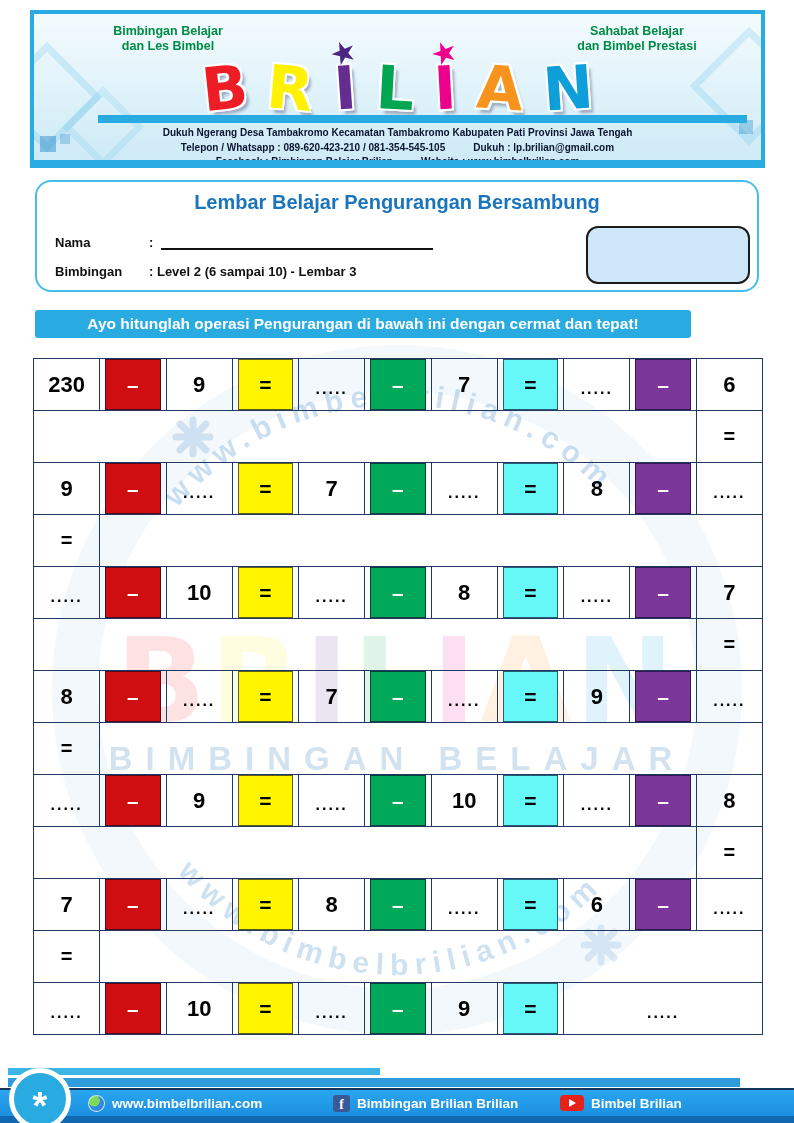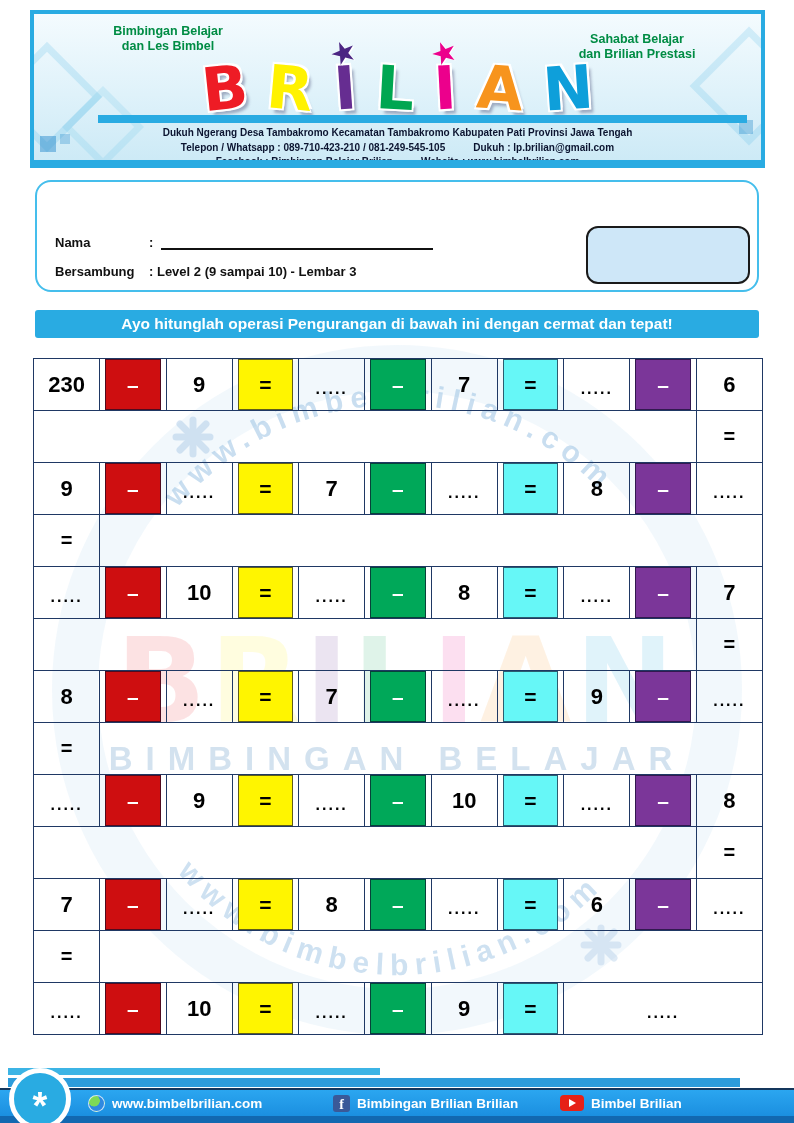--- a/index.html
+++ b/index.html
@@ -17,21 +17,21 @@
   .dd1 { width:78px; height:78px; left:-26px; top:44px; }
   .dd2 { width:58px; height:58px; left:40px; top:84px; border-color:rgba(41,171,226,.12); }
   .dd3 { width:84px; height:84px; right:-30px; top:30px; }
   .deco-sq { position:absolute; background:rgba(31,134,201,.45); }
   .ds1 { width:16px; height:16px; left:6px; bottom:8px; }
   .ds2 { width:10px; height:10px; left:26px; bottom:16px; background:rgba(31,134,201,.3); }
   .ds3 { width:14px; height:14px; right:8px; bottom:26px; background:rgba(31,134,201,.35); }
   .tagline { position:absolute; top:10px; width:200px; text-align:center;
     color:#008C44; font-weight:bold; font-size:12.5px; line-height:15px; }
   .tagline.left { left:34px; }
-  .tagline.right { right:24px;margin-top:8px; }
+  .tagline.right { right:24px; }
   .logo-row { position:absolute; top:8px; left:0; right:0; height:96px;
     display:flex; justify-content:center; align-items:flex-end; gap:20px; }
   .logo-letter { position:relative; font-family:"DejaVu Sans", sans-serif; font-weight:bold;
     font-size:60px; line-height:1;
     text-shadow:-2px -2px 0 #fff, 2px -2px 0 #fff, -2px 2px 0 #fff, 2px 2px 0 #fff, 4px 5px 3px rgba(40,40,90,.35); }
   .logo-letter.l0 { transform:rotate(-6deg); }
   .logo-letter.l1 { transform:rotate(5deg); }
   .logo-letter.l2 { transform:rotate(-4deg); }
   .logo-letter.l3 { transform:rotate(3deg); }
   .logo-letter.l4 { transform:rotate(-3deg); }
@@ -58,21 +58,21 @@
     margin-left:8px; height:15px; }
   .field-value { margin-left:0px; }
   .nilai-badge { position:absolute; left:463px; top:42px; width:90px; height:62px;
     background:#FBE7C2; border:2px solid #1a1a1a; border-radius:14px; z-index:2;
     display:flex; align-items:center; justify-content:center;
     font-size:18px; font-weight:bold; color:#111; }
   .score-box { position:absolute; left:549px; top:44px; width:164px; height:58px;
     background:#CEE7F8; border:2px solid #1a1a1a; border-radius:12px; z-index:1; }
 
   
-  .banner { position:absolute; top:310px; left:35px; width:724px; height:28px;
+  .banner { position:absolute; top:310px; left:35px; width:656px; height:28px;
     background:#29ABE2; border-radius:3px; color:#fff; font-weight:bold;
     font-size:15.5px; text-align:center; line-height:28px; z-index:2; }
 
   
   .watermark { position:absolute; top:340px; left:0; z-index:0; pointer-events:none; }
 
   
   .worksheet-wrap { position:absolute; top:358px; left:33px; width:730px; z-index:1; }
   table.worksheet { width:100%; border-collapse:collapse; table-layout:fixed; }
   table.worksheet td { border:1px solid #1F3864; height:52px; text-align:center;
@@ -129,54 +129,55 @@
     <div class="deco-sq ds1"></div>
     <div class="deco-sq ds2"></div>
     <div class="deco-sq ds3"></div>
 
     <div class="tagline left">
       <div>Bimbingan Belajar</div>
       <div>dan Les Bimbel</div>
     </div>
     <div class="tagline right">
       <div>Sahabat Belajar</div>
-      <div>dan Brilian Prestasi</div>
+      <div>dan Bimbel Prestasi</div>
     </div>
 
     <div class="logo-row">
         <span class="logo-letter l0" style="color: rgb(238, 28, 37);">B</span>
         <span class="logo-letter l1" style="color: rgb(255, 242, 0);">R</span>
         <span class="logo-letter l2" style="color: rgb(102, 45, 145);">I<span class="logo-star" style="color: rgb(75, 37, 131);">★</span></span>
         <span class="logo-letter l3" style="color: rgb(0, 166, 81);">L</span>
         <span class="logo-letter l4" style="color: rgb(236, 0, 140);">I<span class="logo-star" style="color: rgb(236, 0, 140);">★</span></span>
         <span class="logo-letter l5" style="color: rgb(247, 148, 29);">A</span>
         <span class="logo-letter l6" style="color: rgb(14, 159, 218);">N</span>
       </div>
     <div class="logo-bar"></div>
 
     <div class="contact">
       <div>Dukuh Ngerang Desa Tambakromo Kecamatan Tambakromo Kabupaten Pati Provinsi Jawa Tengah</div>
       <div>
-        <span>Telepon / Whatsapp : 089-710-423-210 / 081-249-545-105</span><span class="gap"></span><span>Dukuh : lp.brilian@gmail.com</span>
+        <span>Telepon / Whatsapp : 089-620-423-210 / 081-354-545-105</span><span class="gap"></span><span>Dukuh : lp.brilian@gmail.com</span>
       </div>
       <div>
         <span>Facebook : Bimbingan Belajar Brilian</span><span class="gap"></span><span>Website : www.bimbelbrilian.com</span>
       </div>
     </div>
   </header>
 
   <section class="info-box">
+    <h1 class="sheet-title">Lembar Belajar Pengurangan Bersambung</h1>
     <div class="field-row nama">
       <span class="field-label">Nama</span>
       <span>:</span>
       <span class="name-line"></span>
     </div>
     <div class="field-row ket">
-      <span class="field-label">Bersambung</span>
-      <span class="field-value">: Level 2 (9 sampai 10) - Lembar 3</span>
+      <span class="field-label">Bimbingan</span>
+      <span class="field-value">: Level 2 (6 sampai 10) - Lembar 3</span>
     </div>
     <div class="score-box"></div>
   </section>
 
   <div class="banner">Ayo hitunglah operasi Pengurangan di bawah ini dengan cermat dan tepat!</div>
 
   <svg class="watermark" width="794" height="760" viewBox="0 0 794 760">
     <defs>
       <path id="arcTop" d="M 112 350 A 285 285 0 0 1 682 350"></path>
       <path id="arcBottom" d="M 112 350 A 285 285 0 0 0 682 350"></path>

